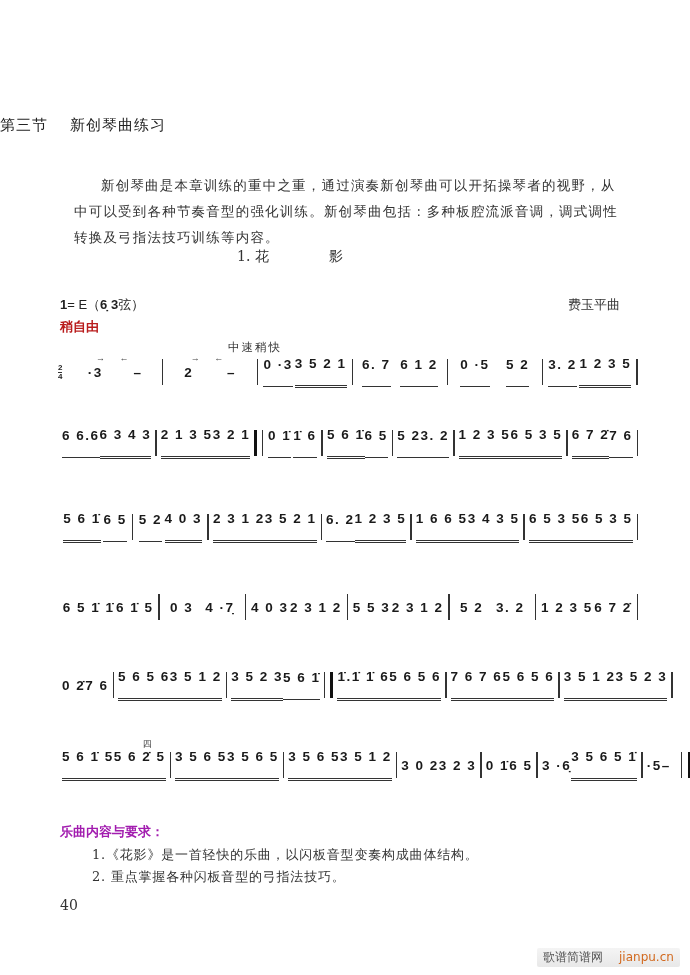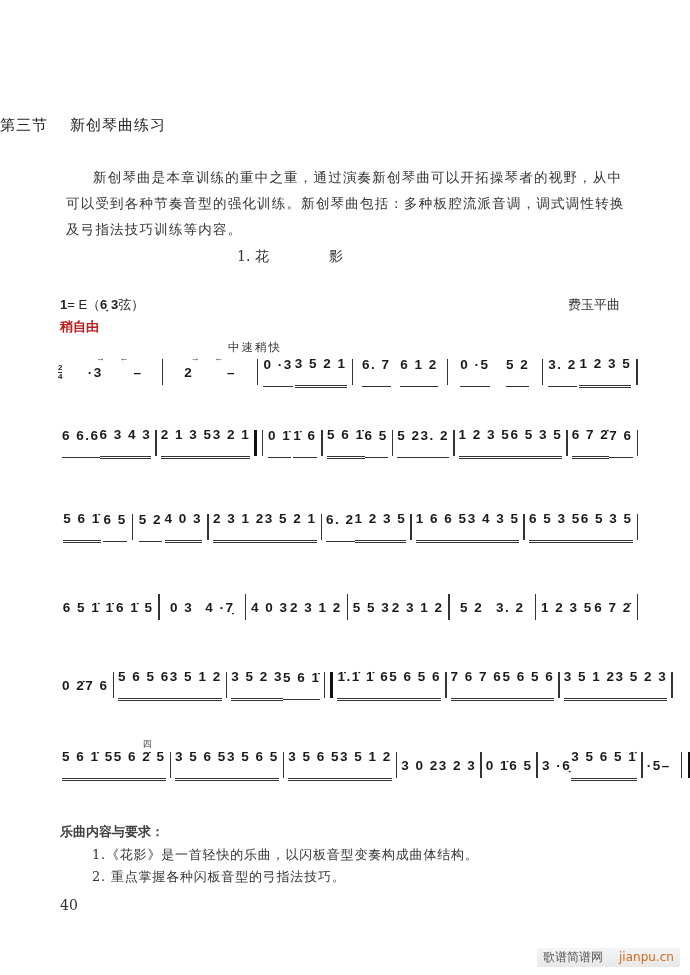--- a/index.html
+++ b/index.html
@@ -4,21 +4,21 @@
   <style>
     html, body { margin: 0; padding: 0; }
     body {
       width: 690px; height: 975px; background: #ffffff; position: relative; overflow: hidden;
       font-family: "DejaVu Serif", "Liberation Serif", serif; color: #222;
     }
     .abs { position: absolute; }
     .section-title { left: 0; width: 690px; top: 116px; text-align: left; font-size: 15px; letter-spacing: 1px; color: #222; }
     .section-title .sp { display: inline-block; width: 22px; }
     .intro { left: 62px; width: 575px; top: 160px; font-size: 13.5px; line-height: 26px; color: #333; letter-spacing: 1.2px; }
-    .intro p { margin: 4px; text-indent: 27px; }
+    .intro p { margin: 12px; text-indent: 27px; }
     .piece-title { left: 0; width: 580px; top: 248px; text-align: center; font-size: 14px; color: #333; }
     .piece-title .gap { display: inline-block; width: 60px; }
     .key { left: 60px; top: 296px; font-size: 13px; font-family: "Liberation Sans", sans-serif; color: #222; }
     .key b { font-weight: bold; }
     .composer { right: 70px; top: 296px; font-size: 13px; color: #333; }
     .tempo { left: 60px; top: 318px; font-size: 13px; font-weight: bold; font-family: "DejaVu Sans", sans-serif; color: #b91c1c; }
     .tempo-mark { left: 228px; top: 340px; font-size: 11.5px; color: #333; font-family: "DejaVu Sans", sans-serif; letter-spacing: 2px; }
     .staff-line {
       left: 58px; width: 580px; display: flex; align-items: center; height: 30px;
       font-family: "Liberation Sans", sans-serif; font-weight: bold; font-size: 13.5px; color: #1a1a1a;
@@ -27,21 +27,21 @@
     .measure .grp { display: inline-block; border-bottom: 1.3px solid #333; padding-bottom: 14px; letter-spacing: 1.5px; line-height: 14px; }
     .measure .grp.dbl { border-bottom: 3px double #333; }
     .measure .plain { letter-spacing: 1.5px; }
     .bar { width: 1.5px; height: 26px; background: #333; flex: none; }
     .bar.double { width: 5px; border-left: 1.5px solid #333; border-right: 3px solid #111; background: transparent; }
     .bar.repeat-start { width: 5px; border-left: 3px solid #111; border-right: 1.5px solid #333; background: transparent; }
     .bar.final { width: 6px; border-left: 1.5px solid #333; border-right: 3.5px solid #111; background: transparent; margin-left: 6px; }
     .timesig { display: inline-flex; flex-direction: column; font-size: 8px; line-height: 8px; margin-right: 6px; text-align: center; }
     .timesig span:first-child { border-bottom: 1px solid #333; }
     .bow-arrows { position: absolute; top: -12px; left: 0; right: 0; font-size: 9px; color: #444; text-align: center; letter-spacing: 6px; font-weight: normal; }
-    .req-title { left: 60px; top: 823px; font-size: 13px; font-weight: bold; font-family: "DejaVu Sans", sans-serif; color: #404040; }
+    .req-title { left: 60px; top: 823px; font-size: 13px; font-weight: bold; font-family: "DejaVu Sans", sans-serif; color: #a21caf; }
     .req-item { left: 92px; font-size: 13px; color: #333; letter-spacing: 0.8px; }
     .page-num { left: 60px; top: 897px; font-size: 14px; color: #333; }
     .watermark { left: 537px; top: 948px; font-size: 12px; color: #555; font-family: "DejaVu Sans", sans-serif; background: linear-gradient(#f4f4f4, #e8e8e8); padding: 1px 6px; border-radius: 2px; }
     .watermark .brand { color: #d2691e; margin-left: 16px; }
   </style>
 </head>
 <body>
 
 <div class="abs section-title">
   <span>第三节</span><span class="sp"></span><span>新创琴曲练习</span>

